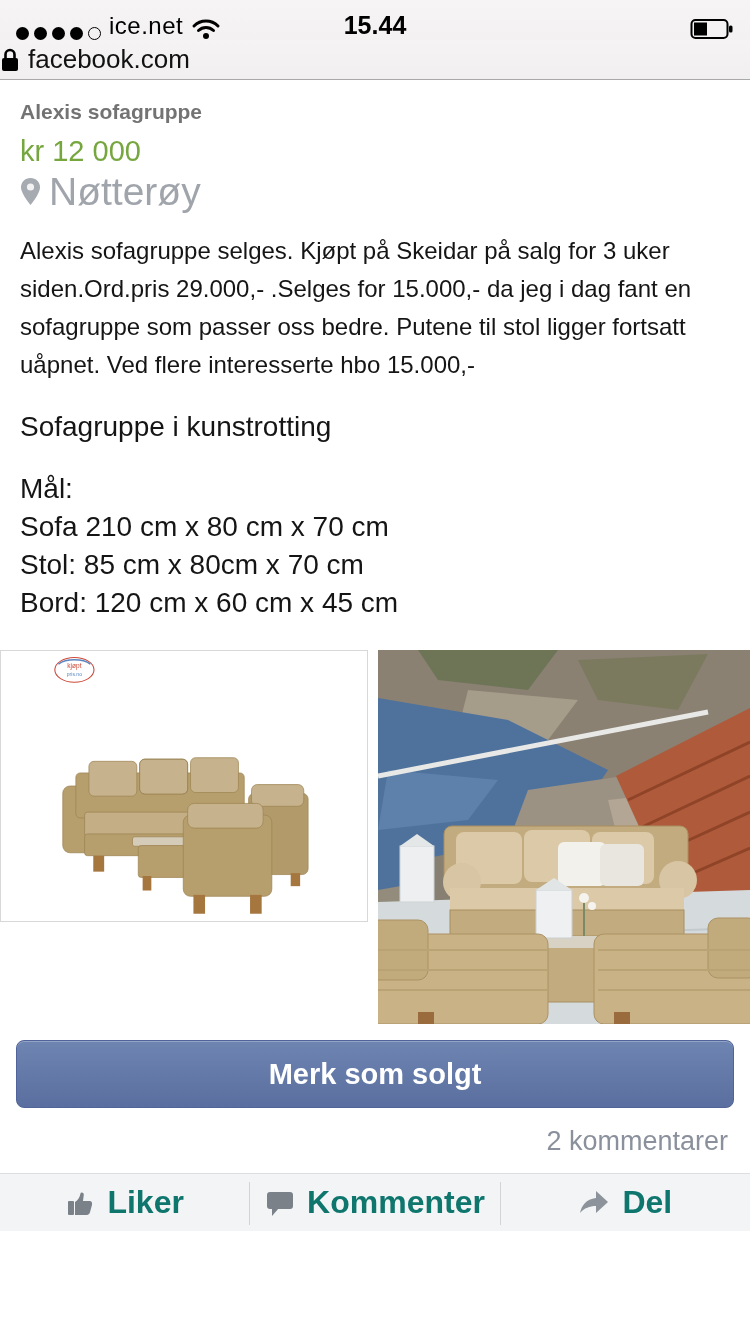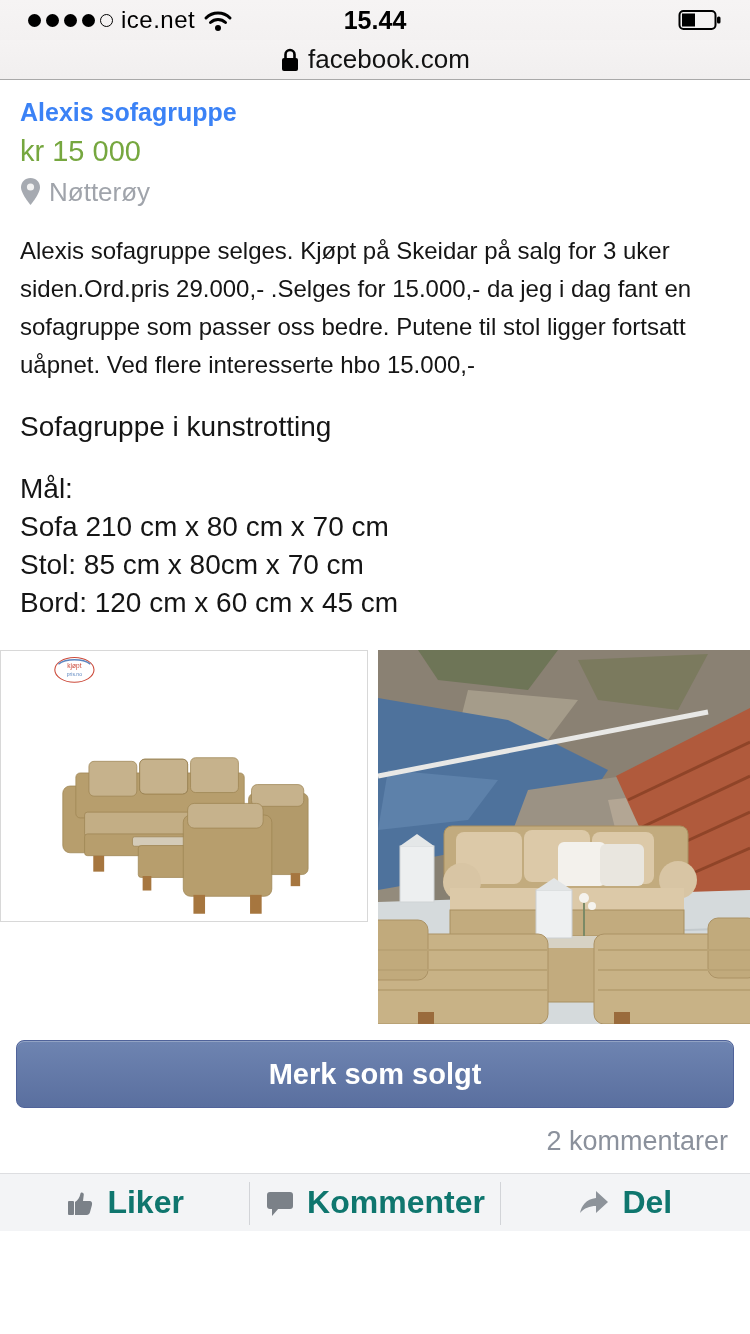--- a/index.html
+++ b/index.html
@@ -1,38 +1,38 @@
 <!DOCTYPE html>
 <html><head>
 <meta charset="utf-8">
 <style>
   * { margin:0; padding:0; box-sizing:border-box; }
   html,body { background:#ffffff; }
   body { font-family:"Liberation Sans", sans-serif; }
   .page { position:relative; width:750px; height:1334px; background:#ffffff; overflow:hidden; margin:0 auto; }
 
   
-  .status-bar { height:40px; background:linear-gradient(#f6f4f4,#f3f1f1); display:flex; align-items:center; padding:0 28px; position:relative; }
+  .status-bar { height:40px; background:linear-gradient(#f6f4f4,#f3f1f1); display:flex; align-items:flex-end; padding:0 16px; position:relative; }
   .signal { display:flex; align-items:center; gap:5px; margin-right:8px; }
   .signal .dot { width:13px; height:13px; border-radius:50%; background:#000; }
   .signal .dot.empty { background:transparent; border:1.5px solid #000; }
   .carrier { font-size:24px; color:#000; margin-right:8px; letter-spacing:0.5px; }
   .status-time { position:absolute; left:0; right:0; text-align:center; font-size:25px; font-weight:bold; color:#000; }
   .battery-wrap { margin-left:auto; display:flex; align-items:center; z-index:2; }
 
   
-  .url-bar { height:40px; background:linear-gradient(#f5f3f3,#f1efef); border-bottom:1px solid #a9a9a9; display:flex; align-items:center; justify-content:center; gap:8px; }
+  .url-bar { height:40px; background:linear-gradient(#f5f3f3,#f1efef); border-bottom:1px solid #a9a9a9; display:flex; align-items:center; gap:8px; }
   .url-text { font-size:26px; color:#111; }
 
   
   .content { padding:14px 20px 0 20px; }
-  .title { font-size:25px; font-weight:bold; color:#3b82f6; line-height:36px; }
+  .title { font-size:21px; font-weight:bold; color:#737373; line-height:36px; }
   .price { font-size:29px; color:#76a73f; line-height:38px; margin-top:2px; }
   .location { display:flex; align-items:center; gap:8px; margin-top:4px; }
-  .location-label { font-size:26px; color:#a0a4ab; line-height:36px; }
+  .location-label { font-size:39px; color:#a0a4ab; line-height:36px; }
 
   .desc { margin-top:22px; font-size:24px; line-height:38px; color:#151515; }
   .para2 { margin-top:24px; font-size:28px; line-height:38px; color:#151515; }
   .para3 { margin-top:24px; font-size:28px; line-height:38px; color:#151515; }
 
   
   .photos { display:flex; gap:10px; margin-top:28px; }
   .photo-left { width:368px; height:272px; background:#fff; border:1px solid #d8d8d8; position:relative; overflow:hidden; }
   .photo-right { width:372px; height:374px; position:relative; overflow:hidden; }
   .photo-left svg, .photo-right svg { display:block; width:100%; height:100%; }
@@ -90,21 +90,21 @@
       <svg width="20" height="26" viewBox="0 0 20 26">
         <rect x="2" y="11" width="16" height="13" rx="2" fill="#000"></rect>
         <path d="M5.5 11 V7.5 a4.5 4.5 0 0 1 9 0 V11" fill="none" stroke="#000" stroke-width="2.6"></path>
       </svg>
     </span>
     <span class="url-text">facebook.com</span>
   </div>
 
   <div class="content">
     <div class="title">Alexis sofagruppe</div>
-    <div class="price">kr 15 000</div>
+    <div class="price">kr 12 000</div>
     <div class="location">
       <span class="icon">
         <svg width="21" height="30" viewBox="0 0 21 30">
           <path d="M10.5 1 C5 1 1 5.2 1 10.3 c0 6.6 9.5 17.7 9.5 17.7 s9.5-11.1 9.5-17.7 C20 5.2 16 1 10.5 1 z" fill="#a6aab1"></path>
           <circle cx="10.5" cy="10" r="3.6" fill="#f2f2f2"></circle>
         </svg>
       </span>
       <span class="location-label">Nøtterøy</span>
     </div>
 

